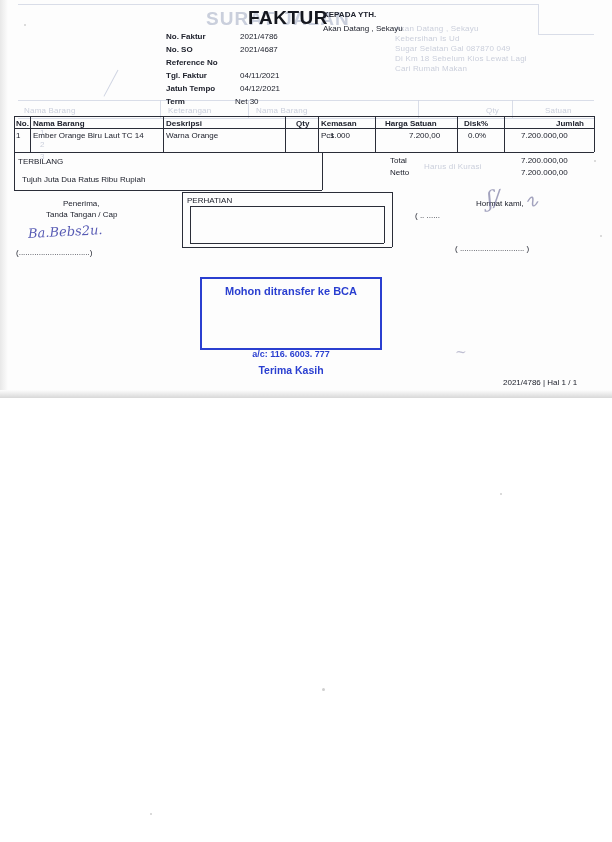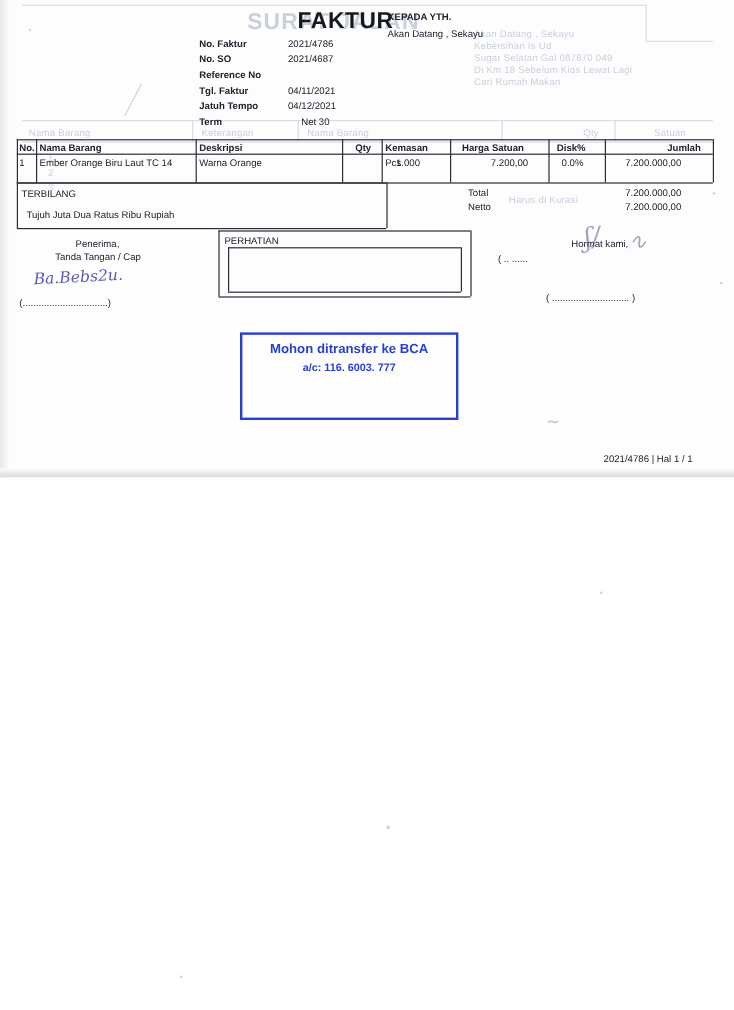--- a/index.html
+++ b/index.html
@@ -67,21 +67,21 @@
     color:#2a3fd0;
     text-align:center;
     font-size:9.5px;
     line-height:1.45;
     font-weight:bold;
     padding-top:5px;
     box-sizing:border-box;
   }
   .stamp .l1 { font-size:11px; }
   .stamp .l2 { font-size:9px; font-weight:bold; }
-  .stamp .l3 { font-size:9px; font-weight:bold; }
+  .stamp .l3 { font-size:9px; font-weight:bold;margin-top:48px; }
   .stamp .l4 { font-size:10.5px; margin-top:2px; }
 
   
   .hand {
     position:absolute;
     color:#3b3fa8;
     font-family:"DejaVu Serif", serif;
     font-style:italic;
     font-size:13px;
     transform:rotate(-3deg);
@@ -153,21 +153,21 @@
   <div class="p pb" style="left:166px; top:58px;">Reference No</div>
   <div class="p" style="left:240px; top:58px;"></div>
 
   <div class="p pb" style="left:166px; top:71px;">Tgl. Faktur</div>
   <div class="p" style="left:240px; top:71px;">04/11/2021</div>
 
   <div class="p pb" style="left:166px; top:84px;">Jatuh Tempo</div>
   <div class="p" style="left:240px; top:84px;">04/12/2021</div>
 
   <div class="p pb" style="left:166px; top:97px;">Term</div>
-  <div class="p" style="left:240px; top:97px;padding-left:11px;">Net 30</div>
+  <div class="p" style="left:224px; top:97px;padding-left:11px;">Net 30</div>
 
   <div class="ln hl" style="left:14px; top:116px; width:580px;"></div>
   <div class="ln hl" style="left:14px; top:128px; width:580px;"></div>
   <div class="ln hl" style="left:14px; top:152px; width:580px;"></div>
 
   <div class="ln vl" style="left:14px;  top:116px; height:36px;"></div>
   <div class="ln vl" style="left:30px;  top:116px; height:36px;"></div>
   <div class="ln vl" style="left:163px; top:116px; height:36px;"></div>
   <div class="ln vl" style="left:285px; top:116px; height:36px;"></div>
   <div class="ln vl" style="left:318px; top:116px; height:36px;"></div>
@@ -225,20 +225,21 @@
 
   <div class="p" style="left:476px; top:199px;">Hormat kami,</div>
   <div class="sig" style="left:487px; top:186px; transform:rotate(-8deg);">ʃ∕</div>
   <div class="sig" style="left:524px; top:190px; transform:rotate(6deg); font-size:18px;">∿</div>
   <div class="dots" style="left:415px; top:211px;">( .. ......</div>
   <div class="dots" style="left:455px; top:244px;">( ............................. )</div>
 
   <div class="stamp">
     <div class="l1">Mohon ditransfer ke BCA</div>
     <div class="l3">a/c: 116. 6003. 777</div>
+    <div class="l4">Terima Kasih</div>
   </div>
 
   <div class="p" style="left:503px; top:366px;margin-top:12px;">2021/4786 | Hal 1 / 1</div>
   <div class="sig" style="left:455px; top:344px; font-size:14px; opacity:.35;">~</div>
 
   <div class="speck" style="left:24px; top:24px; width:2px; height:2px;"></div>
   <div class="speck" style="left:594px; top:160px; width:2px; height:2px;"></div>
   <div class="speck" style="left:600px; top:235px; width:2px; height:2px;"></div>
 </div>
 

